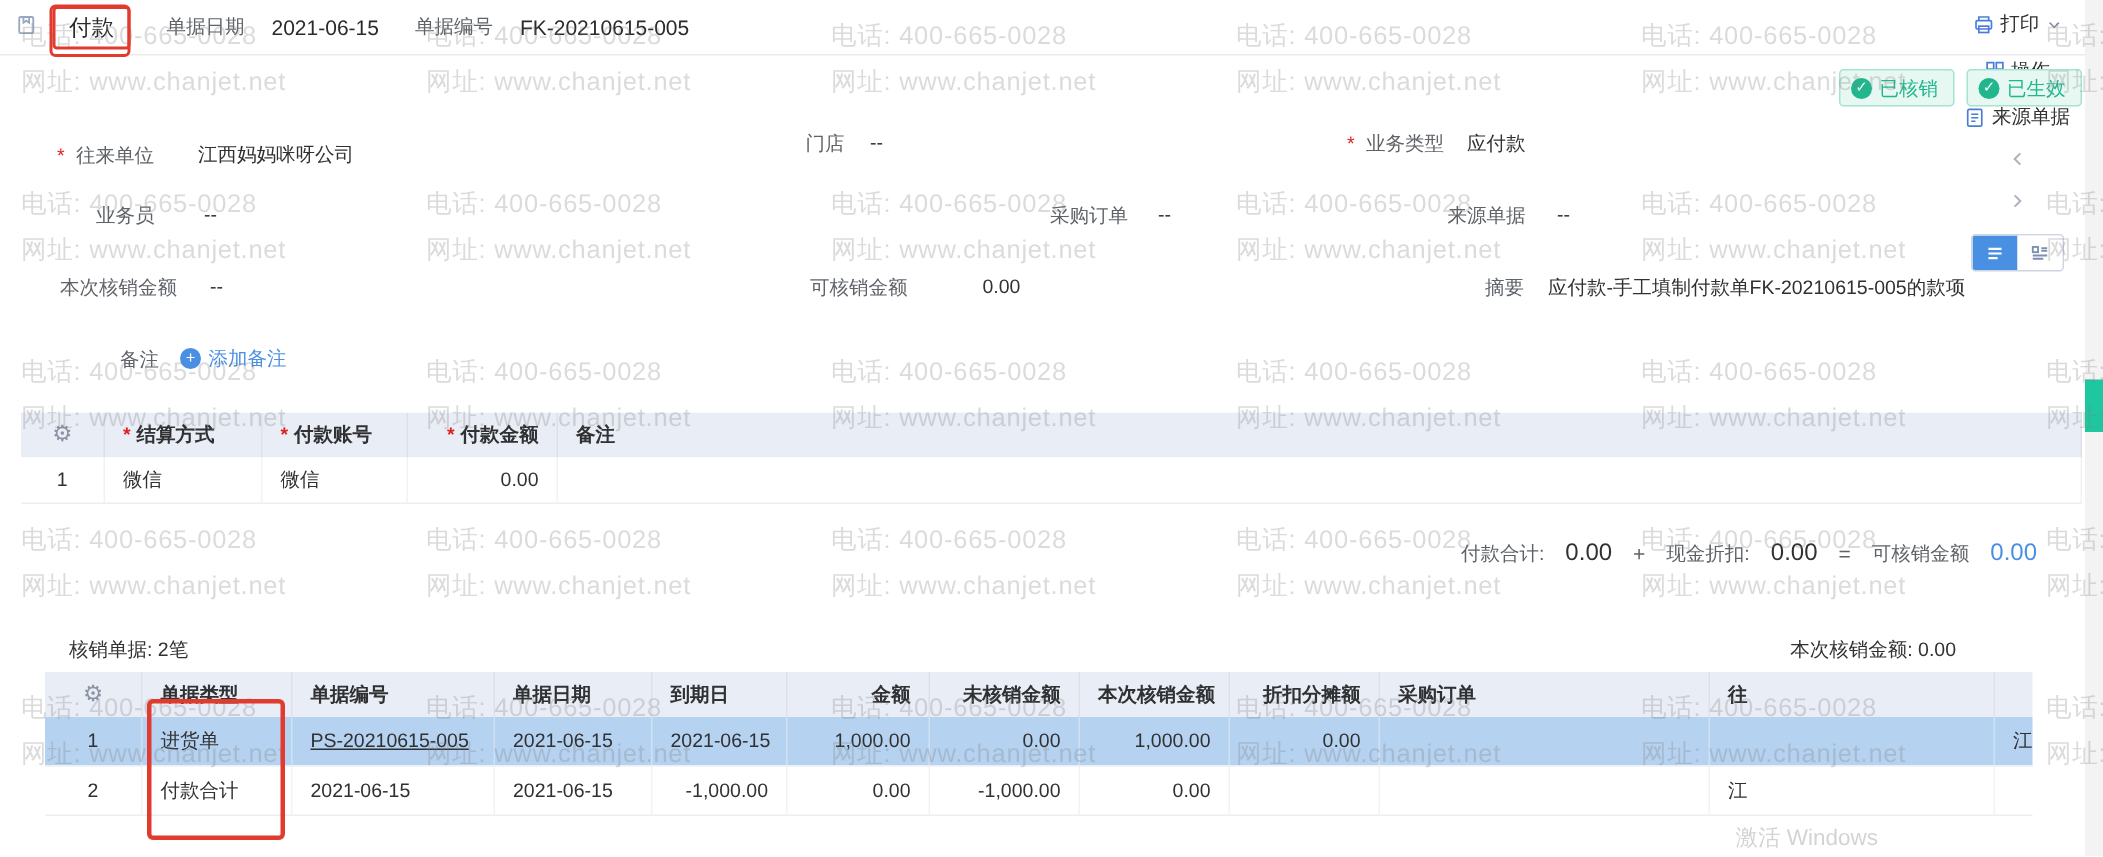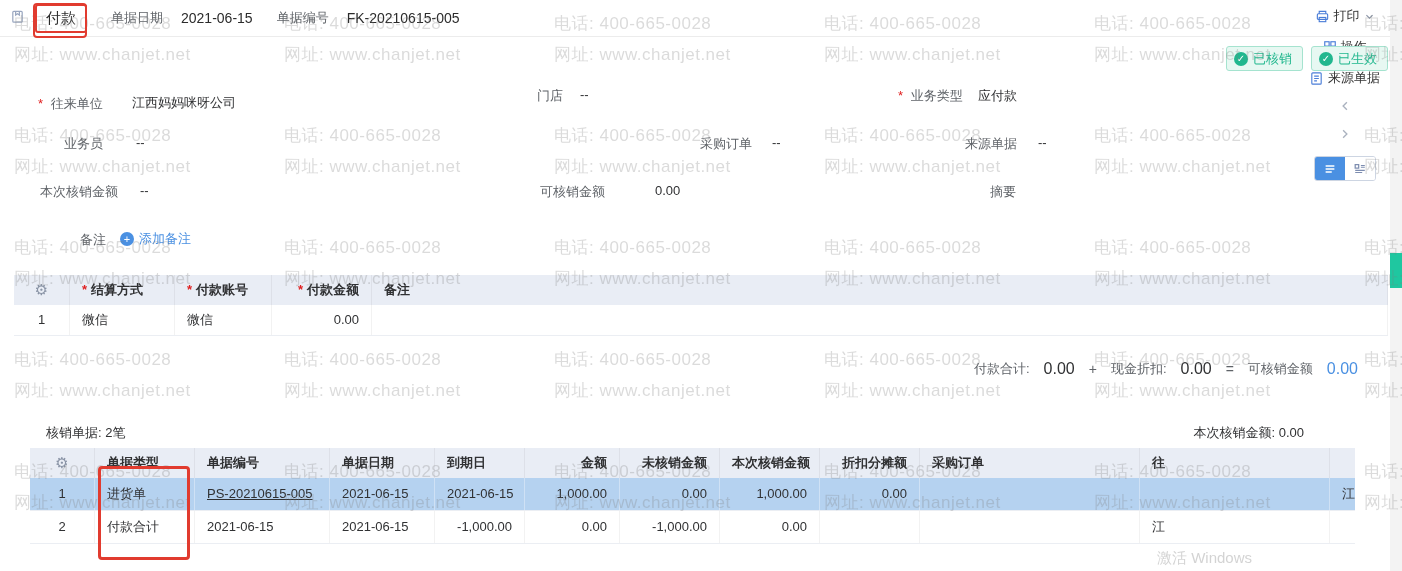--- a/index.html
+++ b/index.html
@@ -218,20 +218,21 @@
   <div class="fitem flabel" style="left:965px;top:135px;">来源单据</div>
   <div class="fitem fvalue" style="left:1038px;top:135px;">--</div>
 
   <div class="fitem flabel" style="left:40px;top:183px;">本次核销金额</div>
   <div class="fitem fvalue" style="left:140px;top:183px;">--</div>
 
   <div class="fitem flabel" style="left:540px;top:183px;">可核销金额</div>
   <div class="fitem fvalue" style="left:655px;top:183px;">0.00</div>
 
   <div class="fitem flabel" style="left:990px;top:183px;">摘要</div>
+  <div class="fitem fvalue" style="left:1032px;top:183px;">应付款-手工填制付款单FK-20210615-005的款项</div>
 
   <div class="fitem flabel" style="left:80px;top:231px;">备注</div>
   <div class="fitem" style="left:120px;top:230px;">
     <span class="addlink">
       <span class="pluscirc">+</span>
       <span>添加备注</span>
     </span>
   </div>
 
   <div class="tbl t1" style="left:14px;top:275px;width:1374px;">

